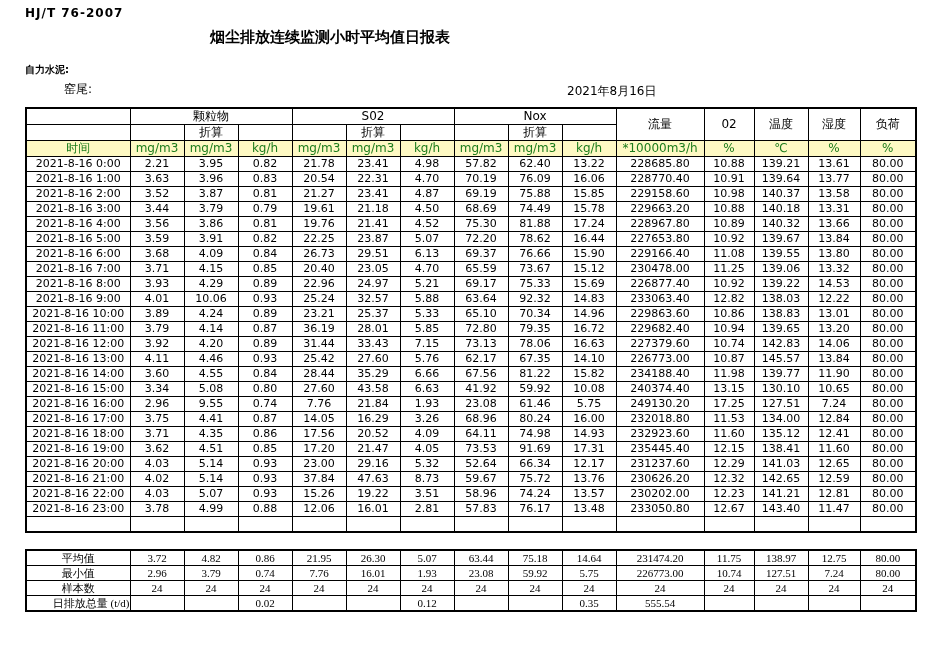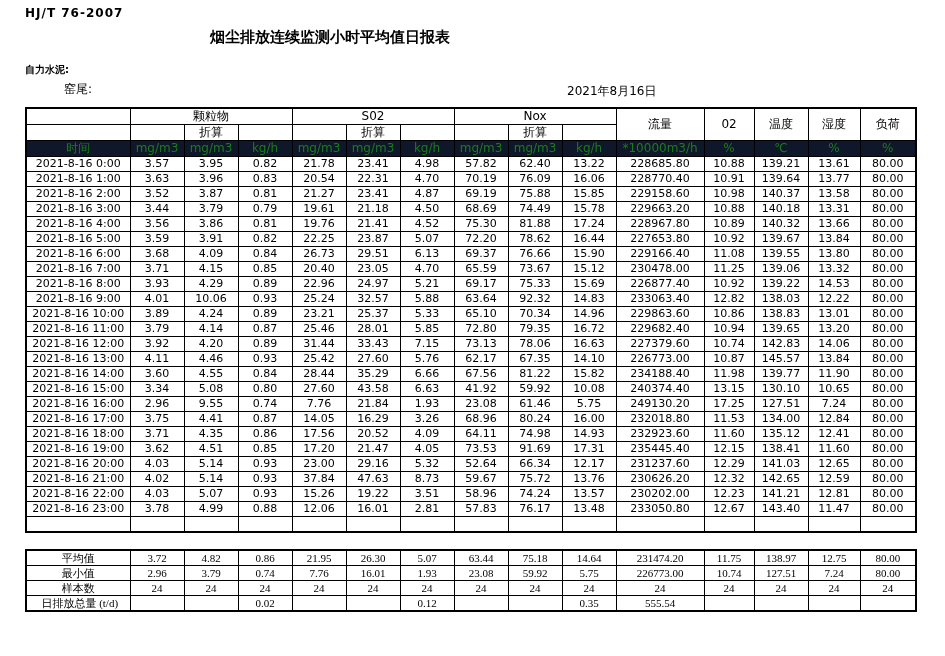--- a/index.html
+++ b/index.html
@@ -13,23 +13,23 @@
   .company{position:absolute;left:25px;top:63px;font-size:10px;font-weight:bold;}
   .location{position:absolute;left:25px;top:81px;font-size:12px;font-weight:normal;margin-left:39px;}
   .date{position:absolute;left:567px;top:83px;font-size:12px;}
   .tables{position:absolute;left:25px;top:107px;}
   table{border-collapse:collapse;table-layout:fixed;width:890px;font-size:11px;padding-left:32px;}
   .t1,.t2{border:2px solid #000;}
   .t2{margin-top:16px;font-family:Liberation Serif, serif;}
   td{border:1px solid #000;text-align:center;padding:0;overflow:hidden;white-space:nowrap;}
   thead td{height:15px;font-size:12px;line-height:15px;}
   tbody td{height:14px;line-height:14px;}
-  .unit-row td{background:#0f172a;color:#1C7C1C;}
+  .unit-row td{background:#fef9c3;color:#1C7C1C;}
   .unit-row .time-head{font-size:12px;}
-  .left-label{text-align:center;padding-left:3px;}
+  .left-label{text-align:right;padding-left:3px;}
   .footer-line1{position:absolute;left:28px;top:614px;font-size:12px;}
   .footer-line1 .cn{font-weight:bold;}
   .footer-line1 .suffix{font-weight:normal;font-size:11px;}
   .footer-line2a{position:absolute;left:28px;top:632px;font-size:12px;font-weight:bold;text-align:right;}
   .footer-line2b{position:absolute;left:213px;top:632px;font-size:12px;font-weight:bold;}
 </style>
 </head>
 <body>
 
 <div class="page">
@@ -98,21 +98,21 @@
           <td>*10000m3/h</td>
           <td>%</td>
           <td>℃</td>
           <td>%</td>
           <td>%</td>
         </tr>
       </thead>
       <tbody>
           <tr>
             <td>2021-8-16 0:00</td>
-            <td>3.57</td>
+            <td>2.21</td>
             <td>3.95</td>
             <td>0.82</td>
             <td>21.78</td>
             <td>23.41</td>
             <td>4.98</td>
             <td>57.82</td>
             <td>62.40</td>
             <td>13.22</td>
             <td>228685.80</td>
             <td>10.88</td>
@@ -288,21 +288,21 @@
             <td>10.86</td>
             <td>138.83</td>
             <td>13.01</td>
             <td>80.00</td>
           </tr>
           <tr>
             <td>2021-8-16 11:00</td>
             <td>3.79</td>
             <td>4.14</td>
             <td>0.87</td>
-            <td>25.46</td>
+            <td>36.19</td>
             <td>28.01</td>
             <td>5.85</td>
             <td>72.80</td>
             <td>79.35</td>
             <td>16.72</td>
             <td>229682.40</td>
             <td>10.94</td>
             <td>139.65</td>
             <td>13.20</td>
             <td>80.00</td>

